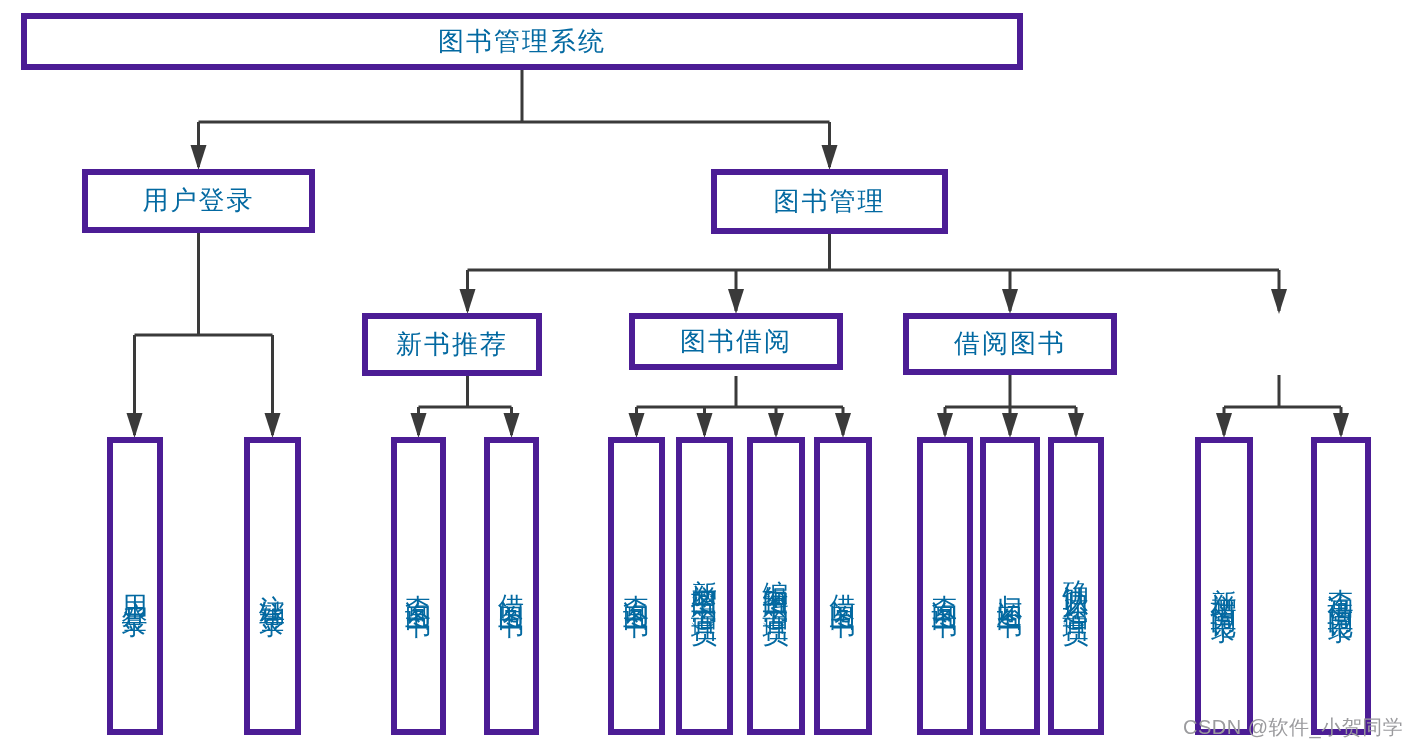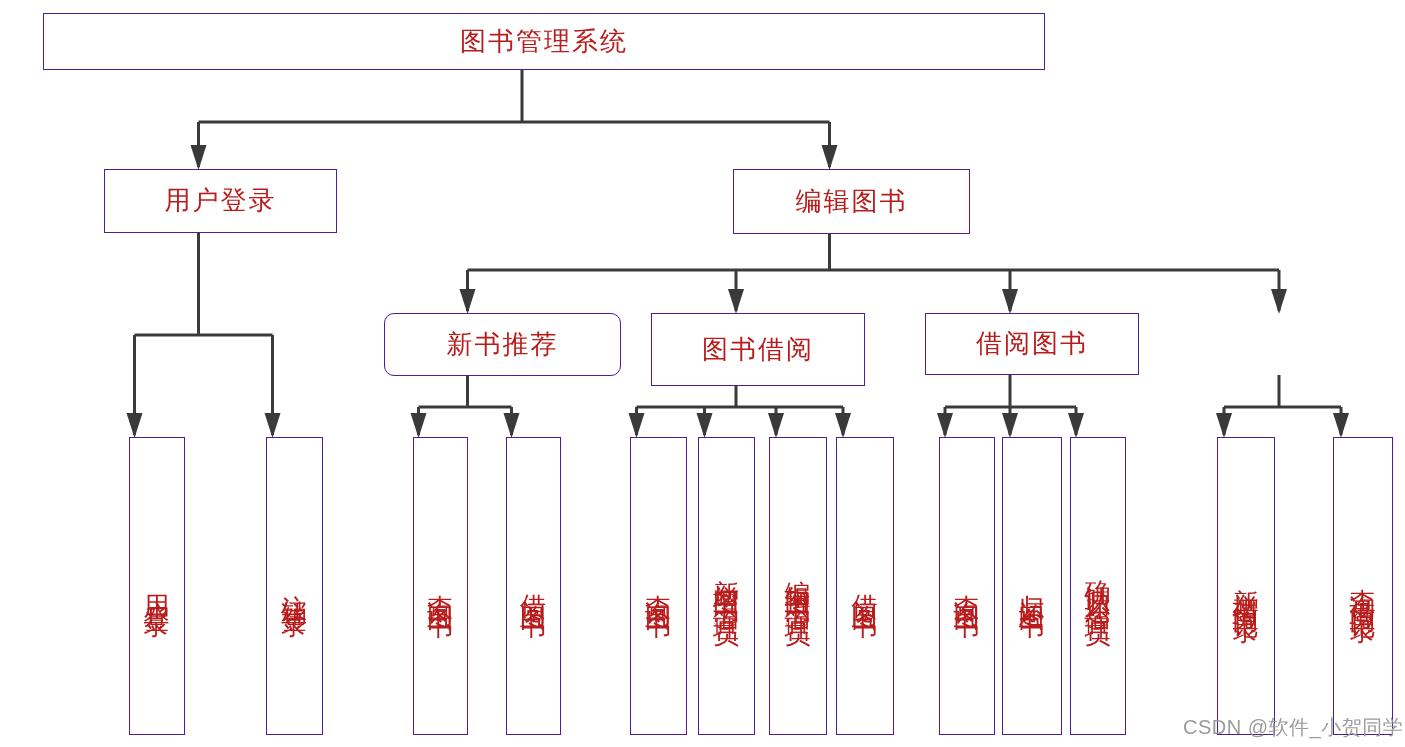--- a/index.html
+++ b/index.html
@@ -19,31 +19,30 @@
     position: absolute;
     left: 0; top: 0;
     width: 1405px;
     height: 747px;
     pointer-events: none;
   }
   .box {
     position: absolute;
     box-sizing: border-box;
     background: #ffffff;
-    border: 1px solid #4c1d95;
-    color: #b91c1c;
+    border: 6px solid #4c1d95;
+    color: #0369a1;
     display: flex;
     align-items: center;
     justify-content: center;
     font-size: 26px;
     letter-spacing: 2px;
     text-align: center;
     line-height: 1.2;
     white-space: nowrap;
-    margin-left: 22px;
   }
   .vbox {
     writing-mode: vertical-rl;
     text-orientation: mixed;
     letter-spacing: 6px;
     white-space: normal;
     line-height: 1;
   }
   #watermark {
     position: absolute;
@@ -101,24 +100,24 @@
       <polygon points="1010,438 1002,413 1018,413"></polygon>
       <polygon points="1076,438 1068,413 1084,413"></polygon>
       <polygon points="1224,438 1216,413 1232,413"></polygon>
       <polygon points="1341,438 1333,413 1349,413"></polygon>
     </g>
   </svg>
 
   <div class="box" style="left:21px; top:13px; width:1002px; height:57px;">图书管理系统</div>
 
   <div class="box" style="left:82px; top:169px; width:233px; height:64px;">用户登录</div>
-  <div class="box" style="left:711px; top:169px; width:237px; height:65px;">编辑图书</div>
+  <div class="box" style="left:711px; top:169px; width:237px; height:65px;">图书管理</div>
 
-  <div class="box" style="left:362px; top:313px; width:237px; height:63px;border-radius:10px;">新书推荐</div>
-  <div class="box" style="left:629px; top:313px; width:214px; height:73px;">图书借阅</div>
+  <div class="box" style="left:362px; top:313px; width:180px; height:63px;">新书推荐</div>
+  <div class="box" style="left:629px; top:313px; width:214px; height:57px;">图书借阅</div>
   <div class="box" style="left:903px; top:313px; width:214px; height:62px;">借阅图书</div>
 
   <div class="box vbox" style="left:107px; top:437px; width:56px; height:298px;">用户登录</div>
   <div class="box vbox" style="left:244px; top:437px; width:57px; height:298px;">注销登录</div>
 
   <div class="box vbox" style="left:391px; top:437px; width:55px; height:298px;">查询图书</div>
   <div class="box vbox" style="left:484px; top:437px; width:55px; height:298px;">借阅图书</div>
 
   <div class="box vbox" style="left:608px; top:437px; width:57px; height:298px;">查询图书</div>
   <div class="box vbox" style="left:676px; top:437px; width:57px; height:298px;">新增图书（管理员）</div>

